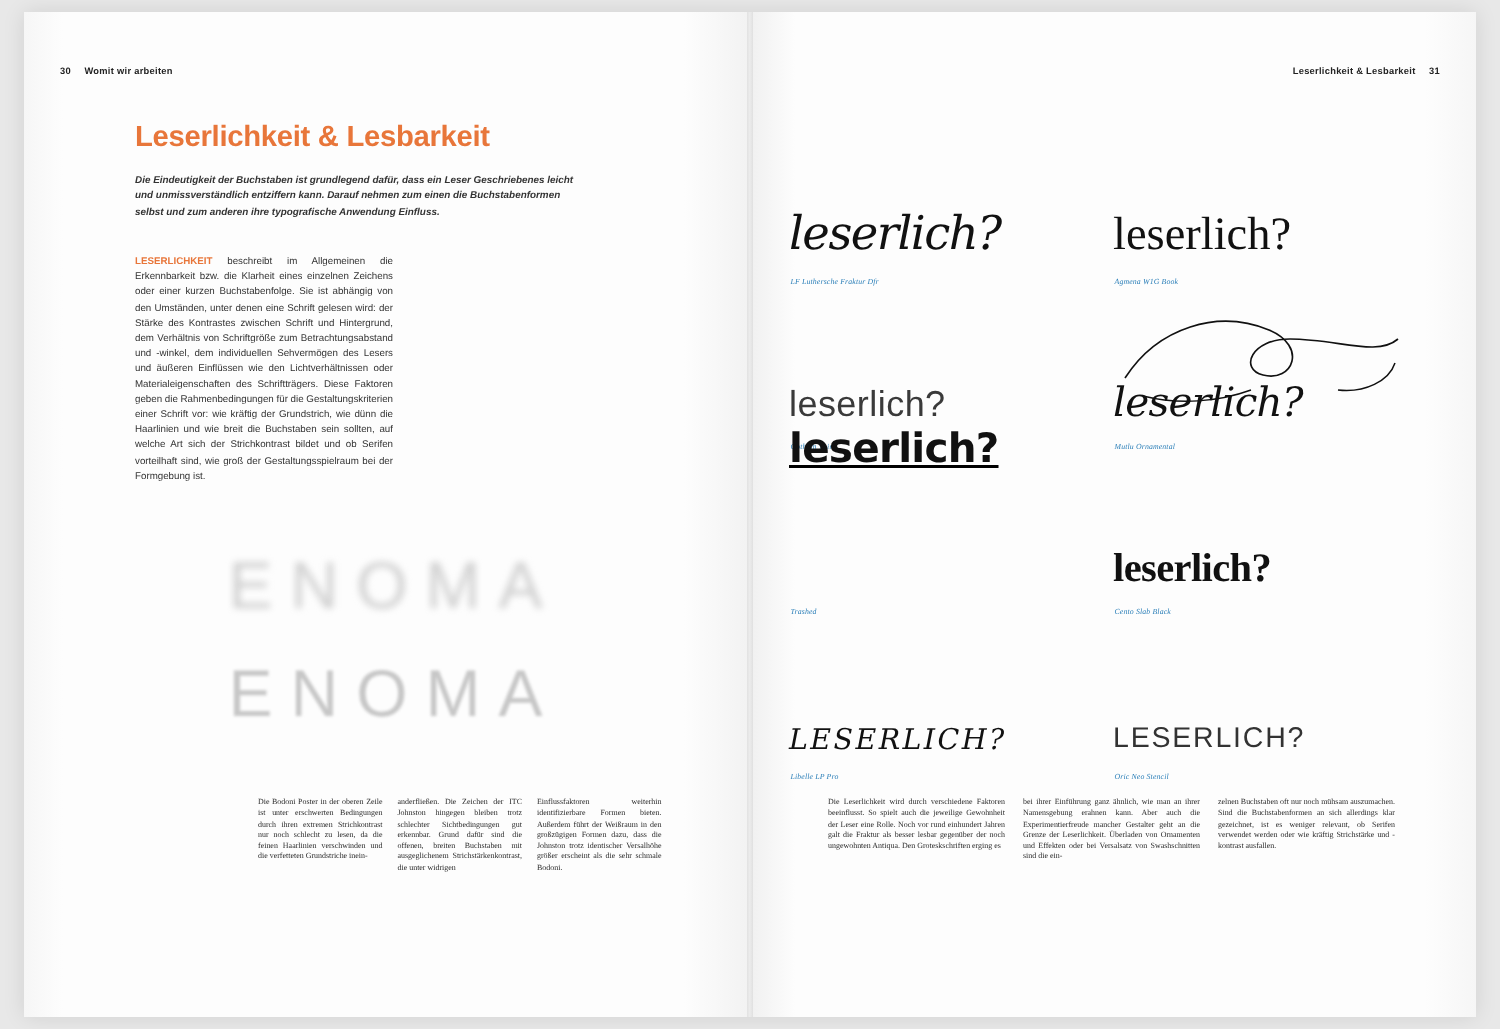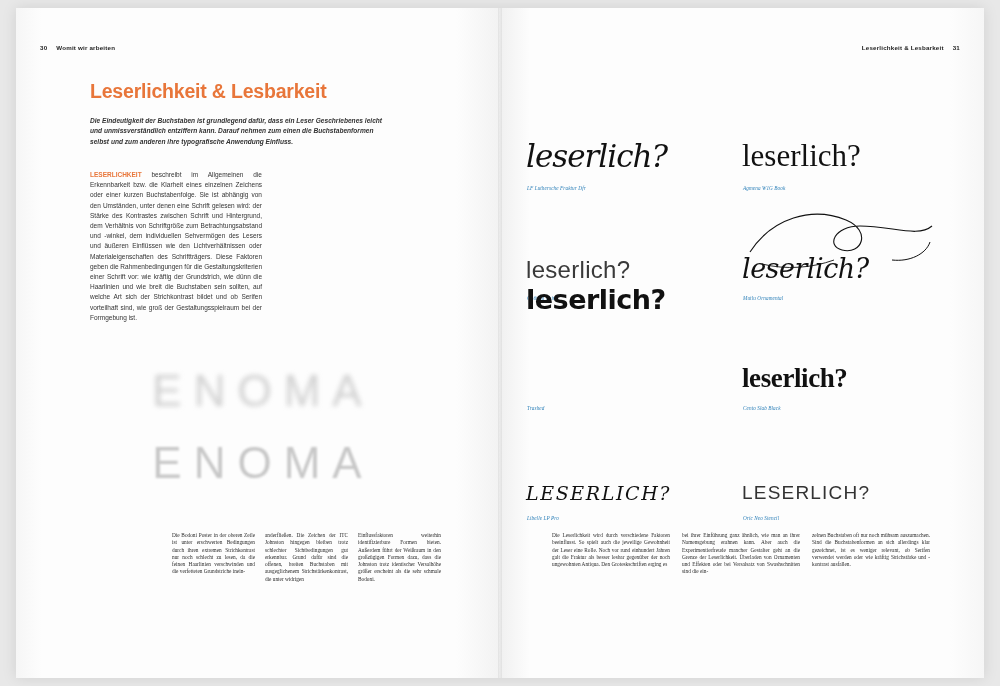--- a/index.html
+++ b/index.html
@@ -108,20 +108,21 @@
 
   
   .spec-grid{
     position:absolute;
     left:26px;top:80px;
     width:432px;
   }
   .spec-row{
     display:flex;
     height:110px;
+    text-decoration:underline;
   }
   .spec-cell{
     width:216px;
     position:relative;
   }
   .spec-word{
     position:absolute;
     left:0;
     bottom:24px;
     white-space:nowrap;

